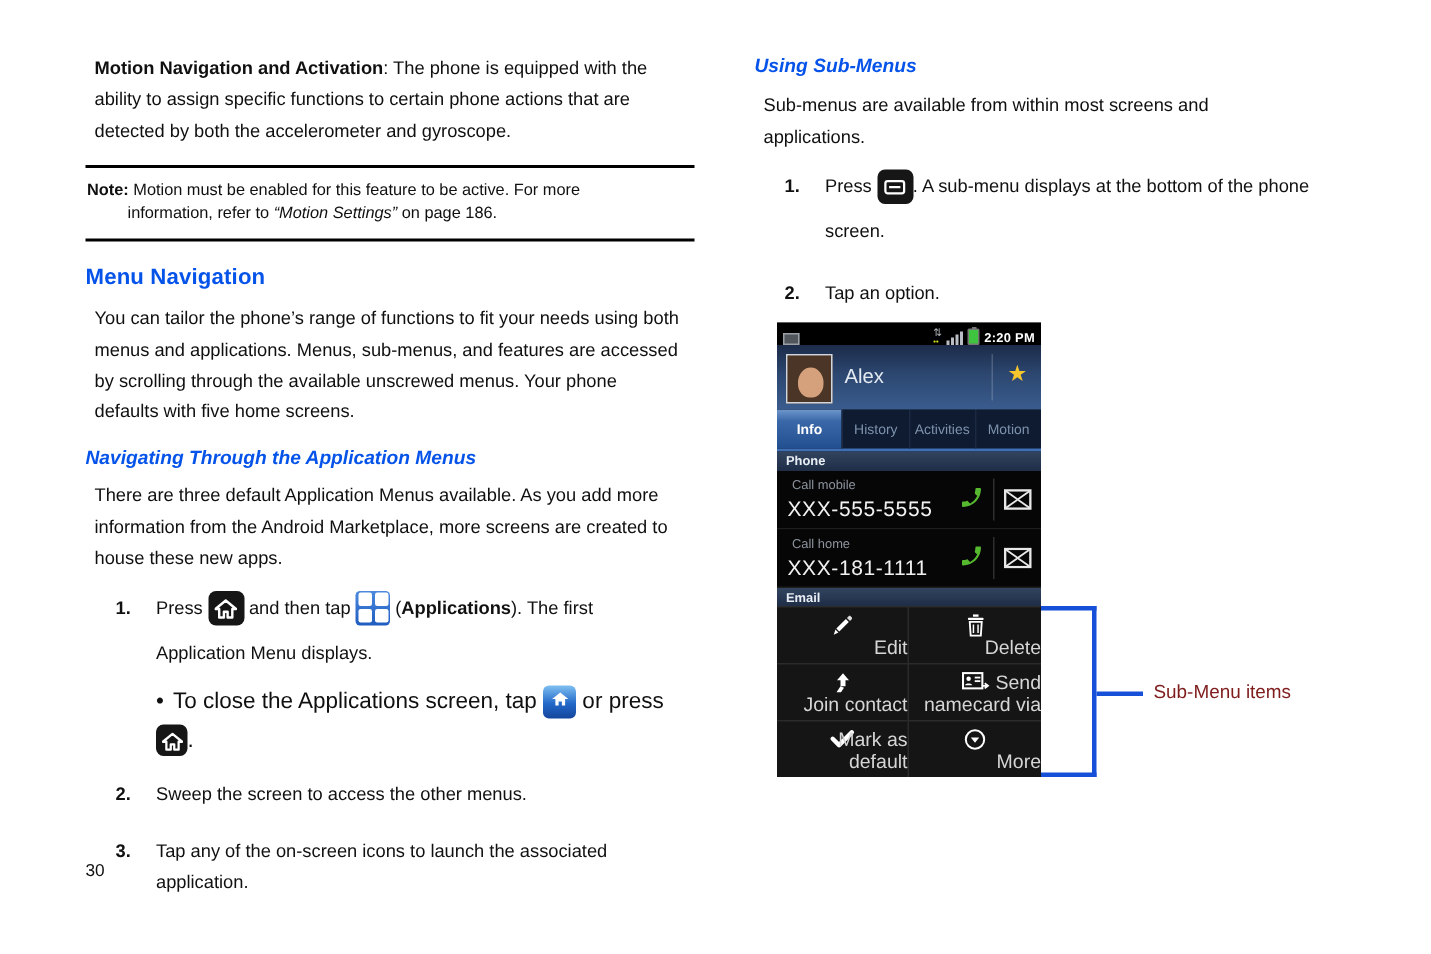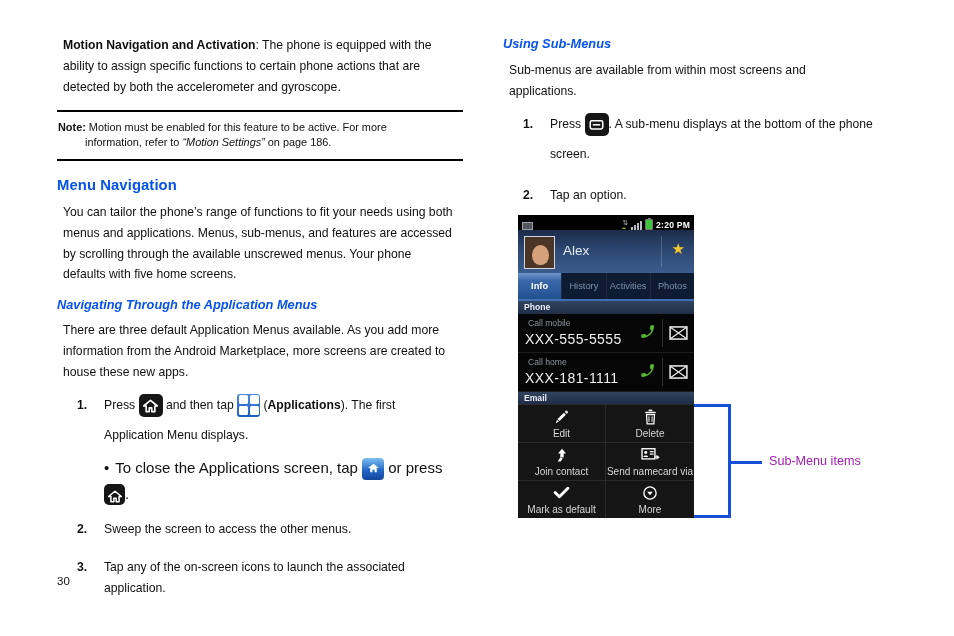--- a/index.html
+++ b/index.html
@@ -136,29 +136,29 @@
   .p-row .vline { position:absolute; right:31px; top:5px; bottom:5px; width:1px; background:#2e2e2e; }
   .p-row .env { position:absolute; right:6px; top:12px; }
 
   .p-submenu {
     height:114px; background:#151515;
     display:grid; grid-template-columns:1fr 1fr; grid-template-rows:38px 38px 38px;
   }
   .sm-cell { position:relative; border-right:1px solid #2b2b2b; border-top:1px solid #2b2b2b; text-align:center; }
   .sm-cell:nth-child(2n) { border-right:none; }
   .sm-cell .ic { position:absolute; left:0; right:0; top:4px; height:17px; }
-  .sm-cell .lb { position:absolute; left:0; right:0; bottom:3px; font-size:10px; color:#d6d6d6; }
+  .sm-cell .lb { position:absolute; left:0; right:0; bottom:3px; font-size:13px; color:#d6d6d6;text-align:right; }
 
   
   .br { position:absolute; background:#1750d8; }
   .br-top  { left:694px; top:404px; width:37px; height:3px; }
   .br-vert { left:728px; top:404px; width:3px;  height:114px; }
   .br-bot  { left:694px; top:515px; width:37px; height:3px; }
   .br-mid  { left:731px; top:461px; width:31px; height:3px; }
-  .callout-label { position:absolute; left:769px; top:454px; font-size:12.6px; color:#a21caf; }
+  .callout-label { position:absolute; left:769px; top:454px; font-size:12.6px; color:#7f1d1d; }
 </style>
 </head>
 <body>
 
 <div class="page">
 
   <div class="col col-left">
 
     <p class="body-text p1"><b>Motion Navigation and Activation</b><span>: The phone is equipped with the ability to assign specific functions to certain phone actions that are detected by both the accelerometer and gyroscope.</span></p>
 
@@ -246,21 +246,21 @@
         </span>
       <span class="p-name">Alex</span>
       <span class="vdiv"></span>
       <span class="p-star">★</span>
     </div>
 
     <div class="p-tabs">
       <span class="p-tab sel">Info</span>
       <span class="p-tab">History</span>
       <span class="p-tab">Activities</span>
-      <span class="p-tab" style="border-right:none">Photos</span>
+      <span class="p-tab" style="border-right:none">Motion</span>
     </div>
 
     <div class="p-sec">Phone</div>
 
     <div class="p-row">
       <span class="rlabel">Call mobile</span>
       <span class="rnum">XXX-555-5555</span>
       <span class="call"><svg width="16" height="16" viewBox="0 0 24 24">
             <path d="M7.1 10.6c1.5 2.9 3.9 5.3 6.8 6.8l2.2-2.2c.3-.3.7-.4 1.1-.3 1.2.4 2.4.6 3.7.6.6 0 1.1.5 1.1 1.1v3.3c0 .6-.5 1.1-1.1 1.1C11 21 3 13 3 3.1 3 2.5 3.5 2 4.1 2h3.4C8.1 2 8.6 2.5 8.6 3.1c0 1.3.2 2.5.6 3.7.1.4 0 .8-.3 1.1l-2.2 2.2z" fill="#55b82f" transform="scale(-1,1) translate(-24,0)"></path>
           </svg></span>

